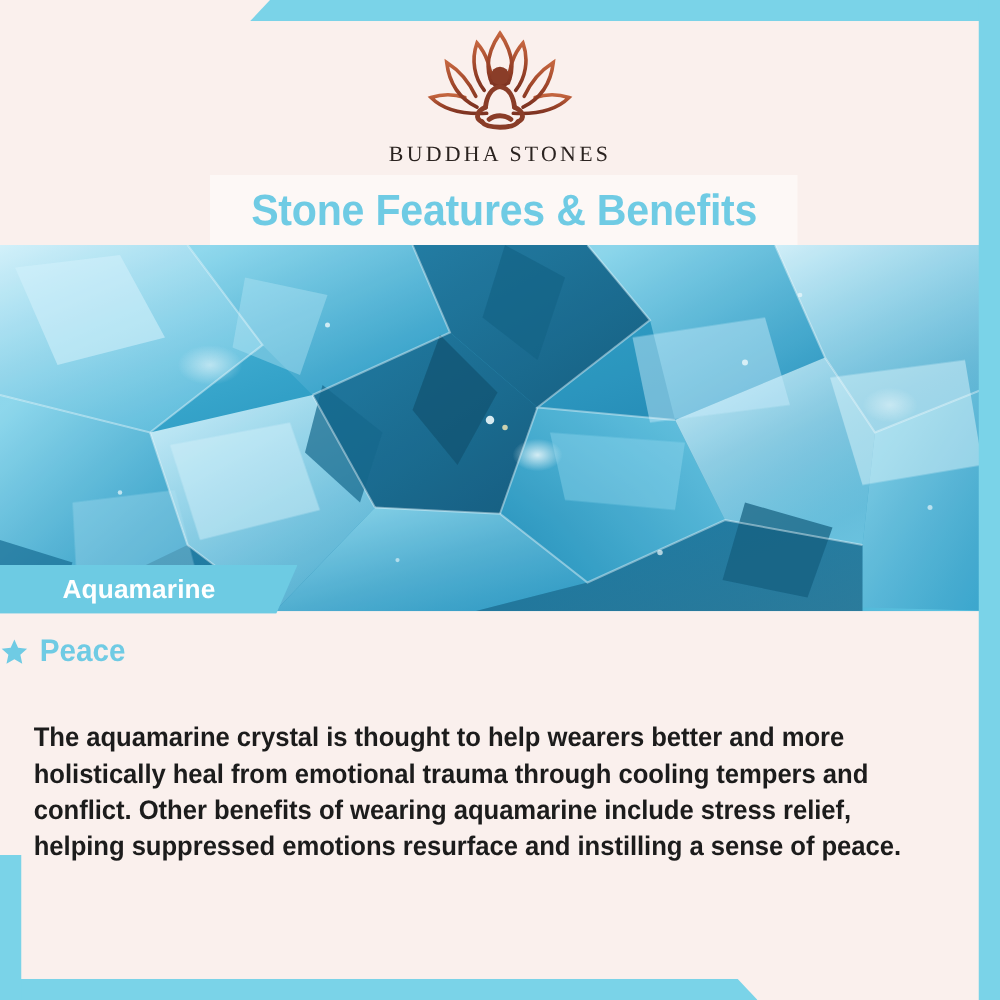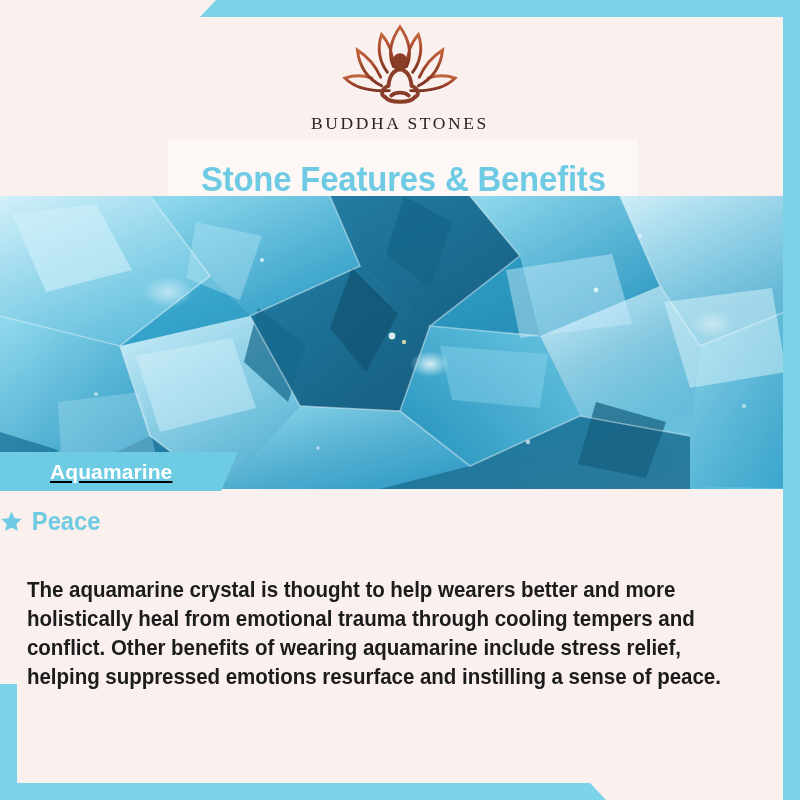--- a/index.html
+++ b/index.html
@@ -99,21 +99,21 @@
   
   .title-panel {
     position: absolute;
     top: 140px;
     left: 168px;
     width: 470px;
     height: 56px;
     background: #fdf8f6;
     z-index: 5;
     display: flex;
-    align-items: flex-end;
+    align-items: center;
     justify-content: center;
   }
   .title-text {
     font-size: 35px;
     font-weight: bold;
     color: #6fcbe4;
     letter-spacing: -0.2px;
     transform: scaleX(0.94);
     white-space: nowrap;
     line-height: 1;
@@ -141,21 +141,20 @@
     position: absolute;
     top: 452px;
     left: 0;
     width: 238px;
     height: 39px;
     background: #6dcbe3;
     clip-path: polygon(0 0, 238px 0, 221px 39px, 0 39px);
     z-index: 4;
     display: flex;
     align-items: center;
-    text-decoration: underline;
   }
   .name-text {
     margin-left: 50px;
     font-size: 21px;
     font-weight: bold;
     color: #ffffff;
     letter-spacing: 0.1px;
     line-height: 1;
   }
 

